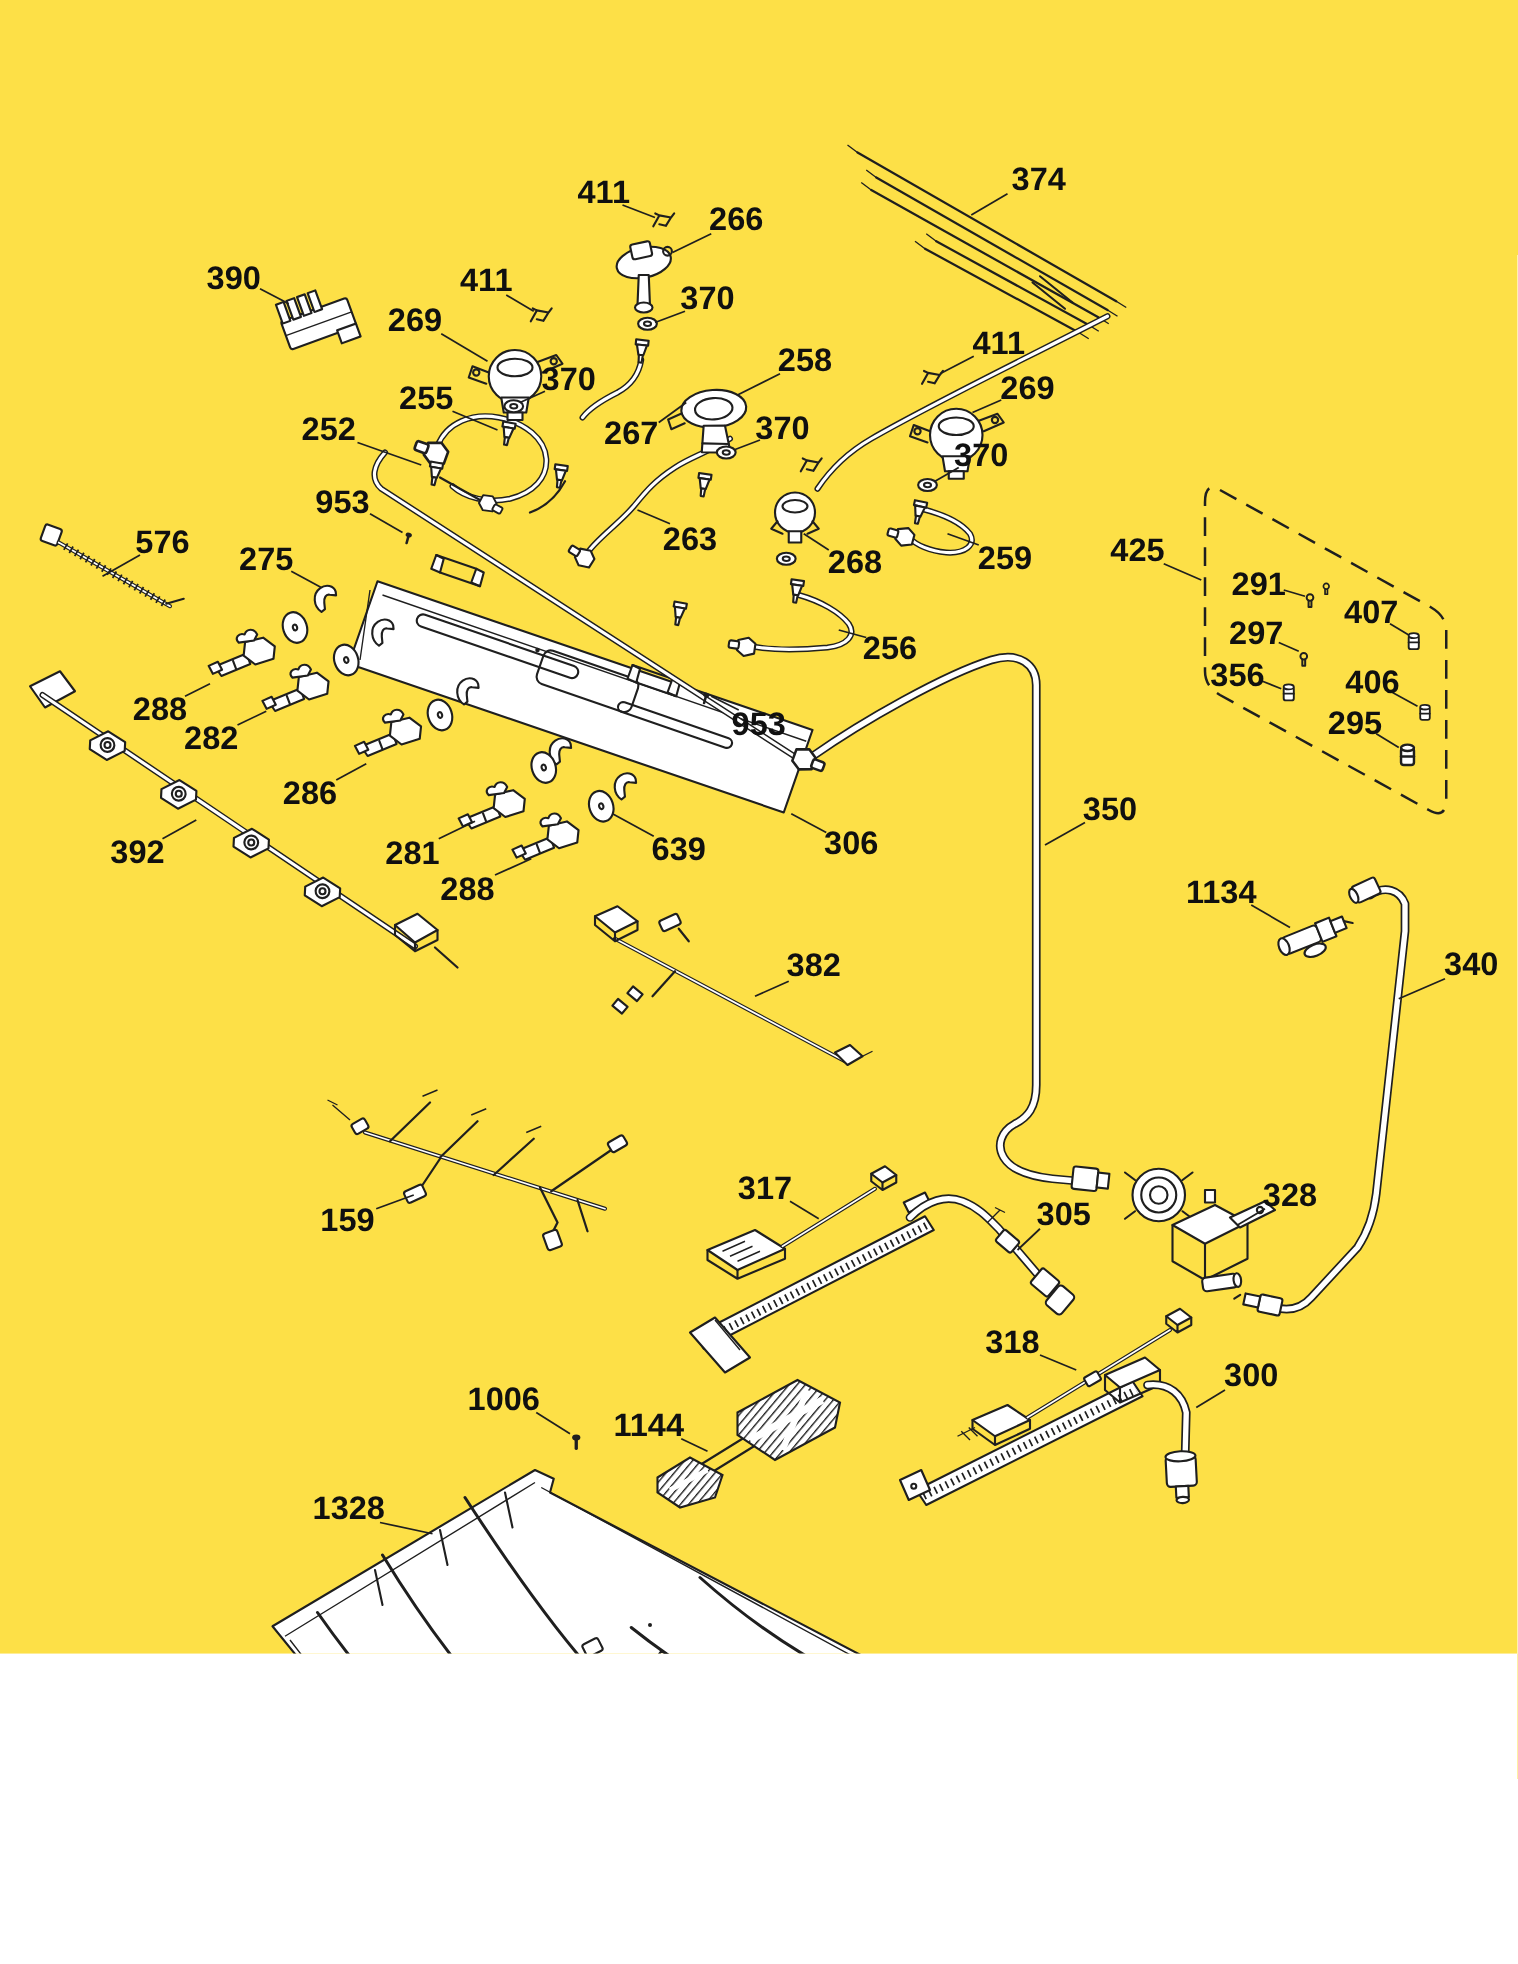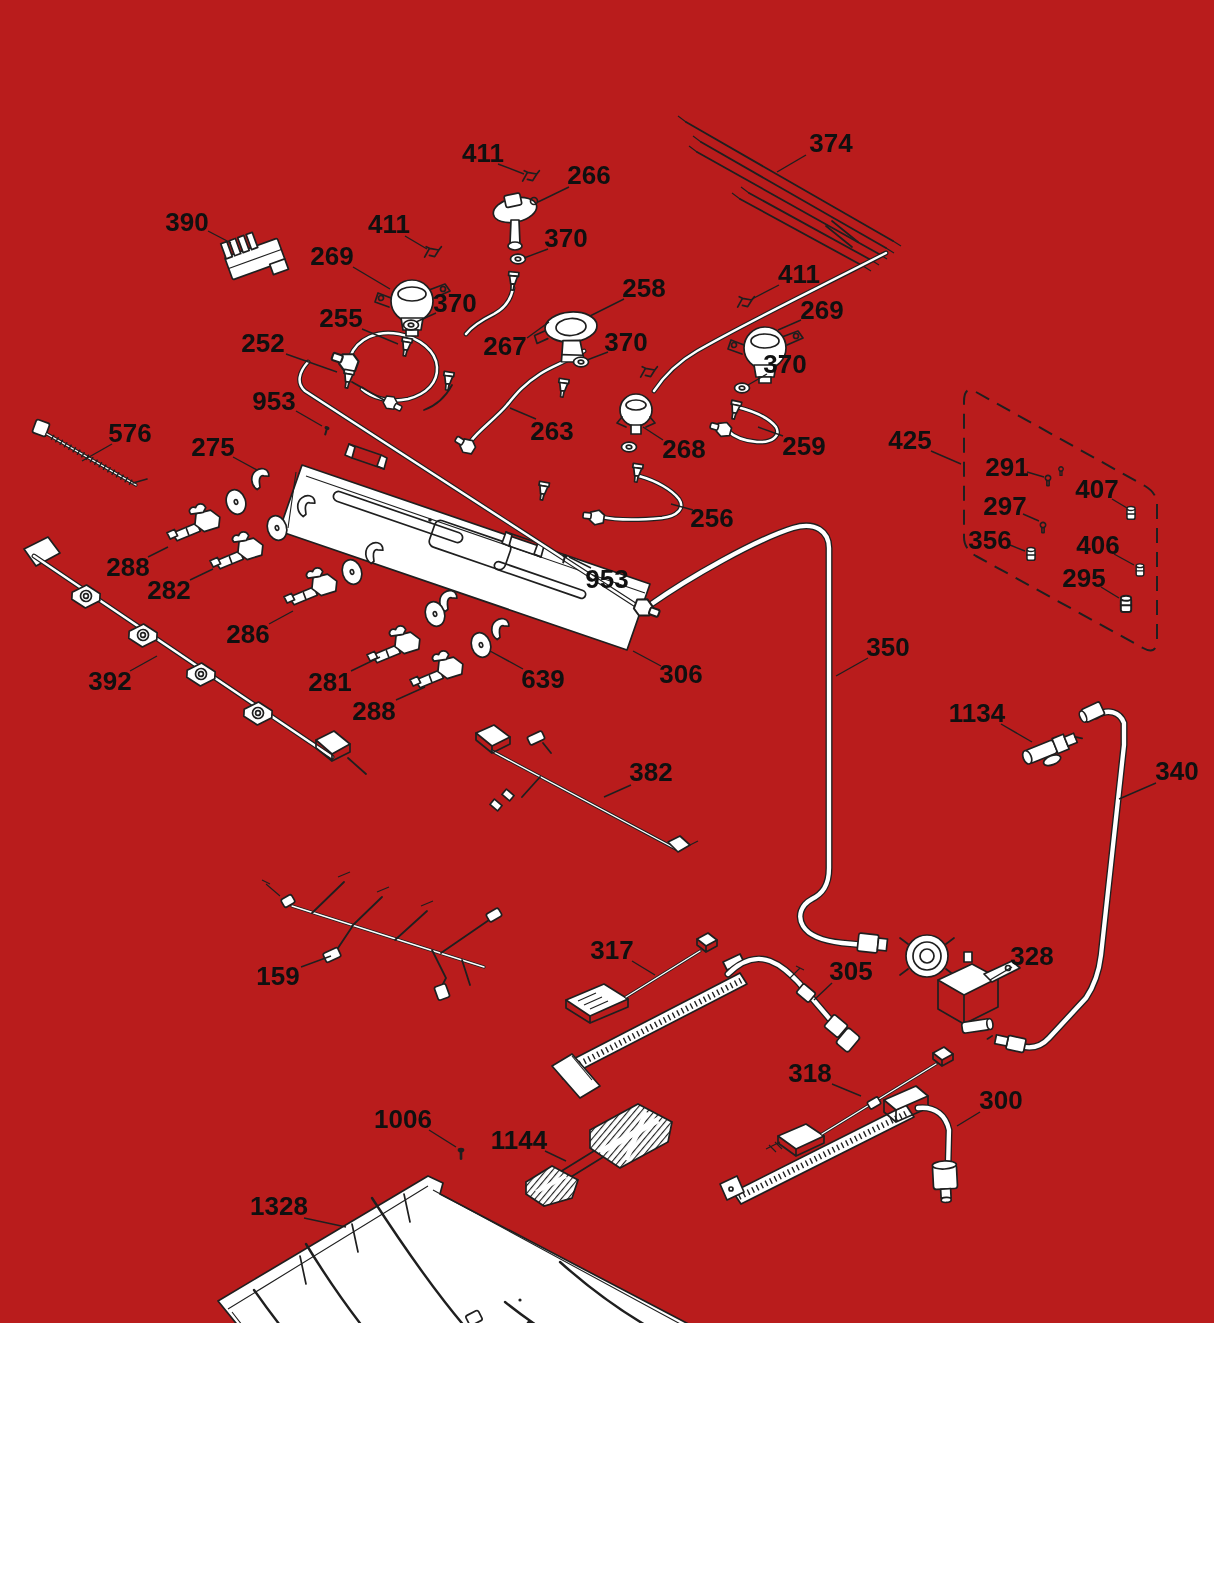--- a/index.html
+++ b/index.html
@@ -1,16 +1,16 @@
 <!DOCTYPE html>
 <html><head>
 <meta charset="utf-8">
 <style>
   html,body{margin:0;padding:0;background:#fff;}
-  #stage{position:relative;width:1214px;height:1323px;background:#b91c1c;overflow:hidden;
+  #stage{position:relative;width:1214px;height:1323px;background:#fde047;overflow:hidden;
          font-family:"Liberation Sans",sans-serif;}
   svg{display:block}
   .s{stroke:#1f1f1f;stroke-width:1.7;fill:none;stroke-linecap:round;stroke-linejoin:round}
   .f{stroke:#1f1f1f;stroke-width:1.7;fill:#fff;stroke-linejoin:round}
   .fd{fill:#1f1f1f;stroke:none}
   .thin{stroke:#1f1f1f;stroke-width:1.1;fill:none}
   .wire{stroke:#1f1f1f;stroke-width:1.8;fill:none;stroke-linecap:round}
   .w2o{stroke:#1f1f1f;stroke-width:3.2;fill:none;stroke-linecap:round}
   .w2i{stroke:#fff;stroke-width:1.4;fill:none;stroke-linecap:round}
   .tubo{stroke:#1f1f1f;stroke-width:4.8;fill:none;stroke-linecap:round;stroke-linejoin:round}

